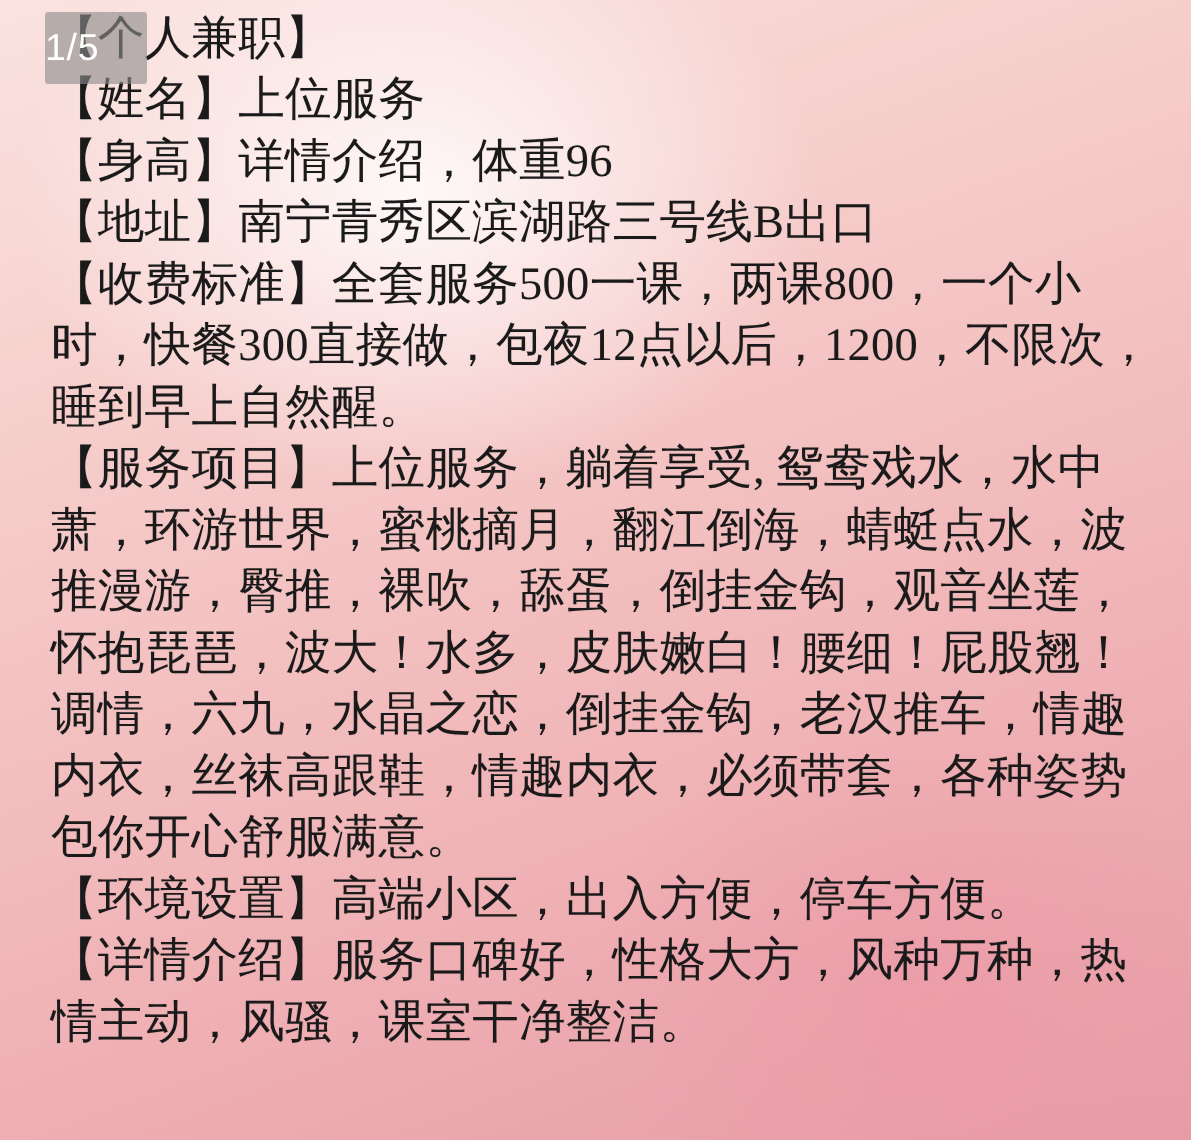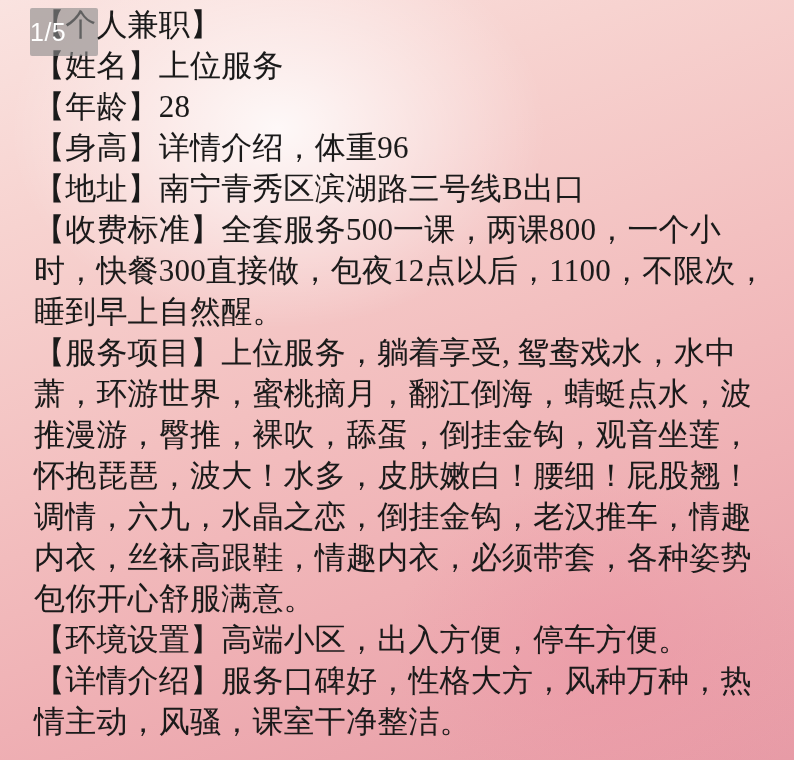--- a/index.html
+++ b/index.html
@@ -81,22 +81,21 @@
 </head>
 <body>
 
 <div id="page">
 
   <div id="page-counter">1/5</div>
 
   <div id="content">
     <div class="line first">【个人兼职】</div>
     <div class="line">【姓名】上位服务</div>
-    <div class="line">【年龄】28</div>
     <div class="line">【身高】详情介绍，体重96</div>
     <div class="line">【地址】南宁青秀区滨湖路三号线B出口</div>
-    <div class="line">【收费标准】全套服务500一课，两课800，一个小时，快餐300直接做，包夜12点以后，1100，不限次，睡到早上自然醒。</div>
+    <div class="line">【收费标准】全套服务500一课，两课800，一个小时，快餐300直接做，包夜12点以后，1200，不限次，睡到早上自然醒。</div>
     <div class="line">【服务项目】上位服务，躺着享受, 鸳鸯戏水，水中萧，环游世界，蜜桃摘月，翻江倒海，蜻蜓点水，波推漫游，臀推，裸吹，舔蛋，倒挂金钩，观音坐莲，怀抱琵琶，波大！水多，皮肤嫩白！腰细！屁股翘！调情，六九，水晶之恋，倒挂金钩，老汉推车，情趣内衣，丝袜高跟鞋，情趣内衣，必须带套，各种姿势包你开心舒服满意。</div>
     <div class="line">【环境设置】高端小区，出入方便，停车方便。</div>
     <div class="line">【详情介绍】服务口碑好，性格大方，风种万种，热情主动，风骚，课室干净整洁。</div>
   </div>
 
 </div>
 
 </body></html>

